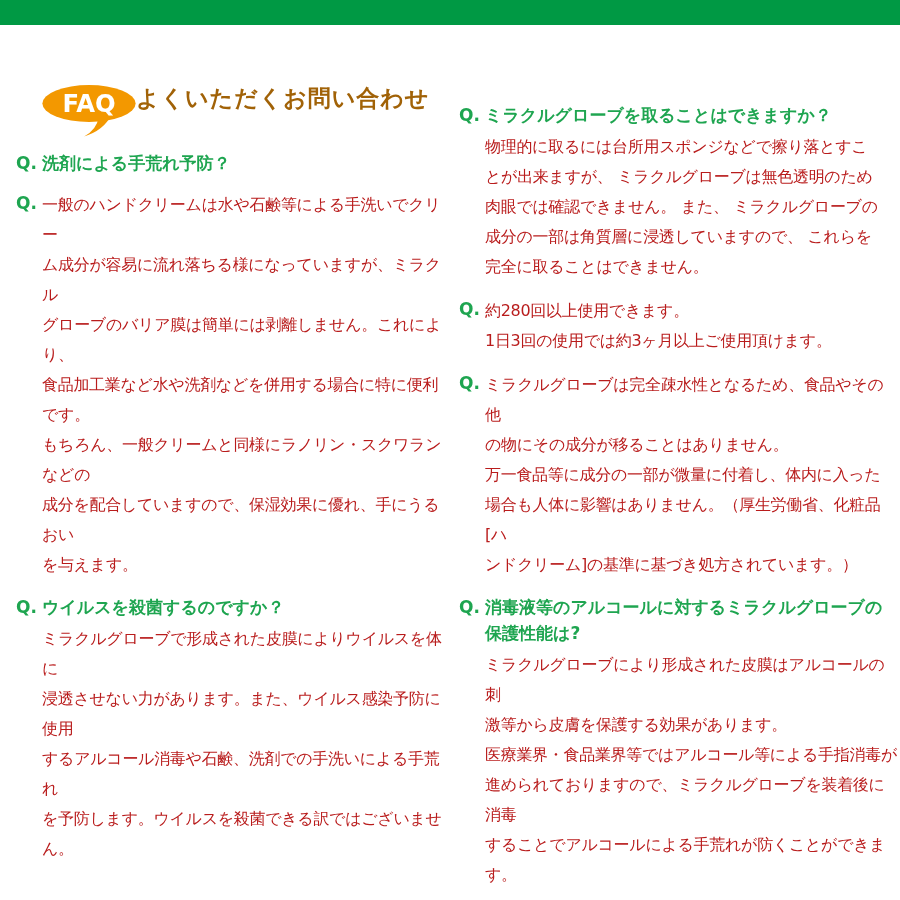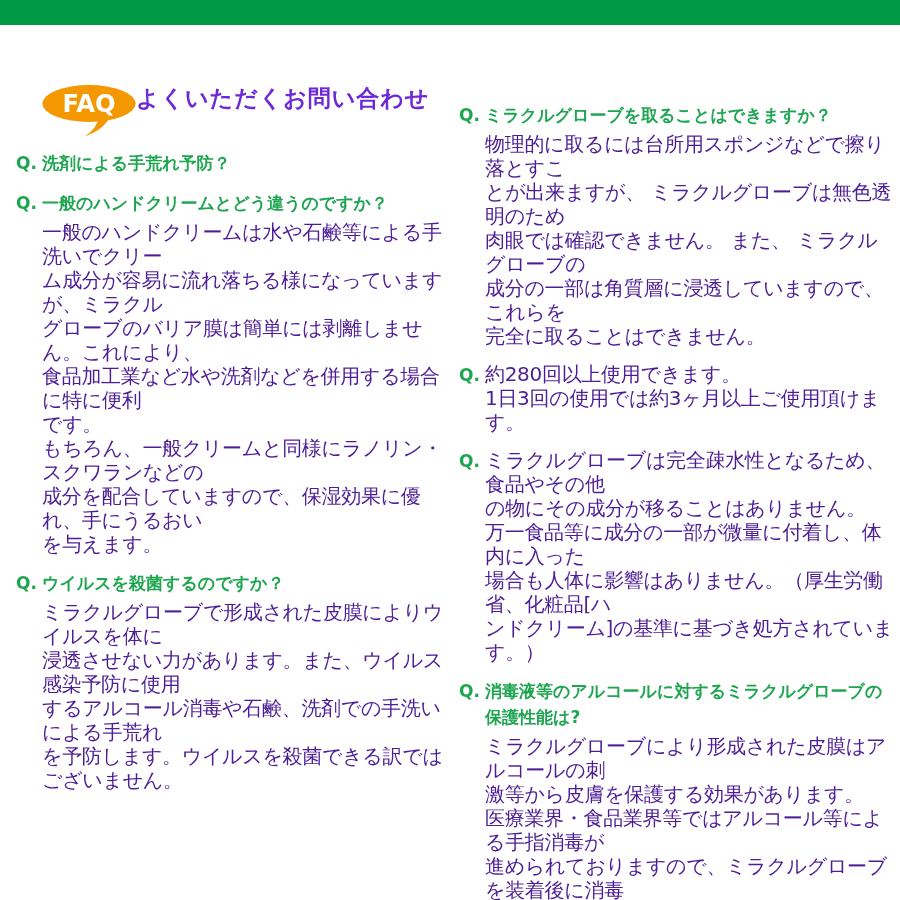--- a/index.html
+++ b/index.html
@@ -15,36 +15,36 @@
   .faq-badge{
     position:absolute;left:40px;top:60px;width:98px;height:68px;margin-top:25px;
   }
   .faq-badge svg{display:block;width:100%;height:100%;}
   .faq-badge text{
     font-family:"DejaVu Sans","Liberation Sans",sans-serif;
     font-weight:bold;fill:#ffffff;
   }
   .page-title{
     position:absolute;left:136px;top:68px;
-    font-size:23px;font-weight:bold;color:#6d28d9;
+    font-size:23px;font-weight:bold;color:#a16207;
     letter-spacing:1px;white-space:nowrap;
   }
   .col{position:absolute;width:438px;}
   .col-left{left:16px;top:150px;}
   .col-right{left:459px;top:102px;}
   .qa{margin-bottom:14px;}
   .q{
     position:relative;padding-left:26px;
     color:#1EA550;font-weight:bold;font-size:17px;line-height:26px;
     margin-bottom:4px;
   }
   .q .qp{position:absolute;left:0;top:0;}
   .a{
-    padding-left:26px;color:#4c1d95;
-    font-size:20px;line-height:24px;white-space:pre-line;
+    padding-left:26px;color:#b91c1c;
+    font-size:16px;line-height:30px;white-space:pre-line;
     letter-spacing:-0.3px;
   }
 </style>
 </head>
 <body>
 
 <div class="top-bar"></div>
 
 <div class="faq-badge">
   <svg viewBox="0 0 100 70">
@@ -54,21 +54,21 @@
   </svg>
 </div>
 
 <h1 class="page-title">よくいただくお問い合わせ</h1>
 
 <div class="col col-left">
   <div class="qa">
     <div class="q"><span class="qp">Q.</span><span>洗剤による手荒れ予防？</span></div>
   </div>
   <div class="qa">
-    <div class="q"><span class="qp">Q.</span><span>一般のハンドクリームとどう違うのですか？</span></div>
+    <div class="q"><span class="qp">Q.</span></div>
     <div class="a">一般のハンドクリームは水や石鹸等による手洗いでクリー
 ム成分が容易に流れ落ちる様になっていますが、ミラクル
 グローブのバリア膜は簡単には剥離しません。これにより、
 食品加工業など水や洗剤などを併用する場合に特に便利
 です。
 もちろん、一般クリームと同様にラノリン・スクワランなどの
 成分を配合していますので、保湿効果に優れ、手にうるおい
 を与えます。</div>
   </div>
   <div class="qa">

